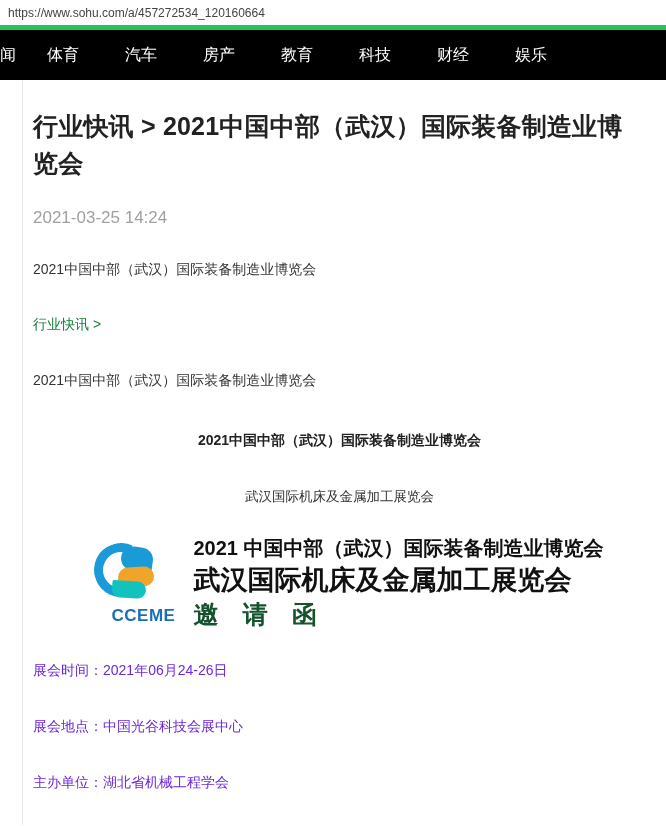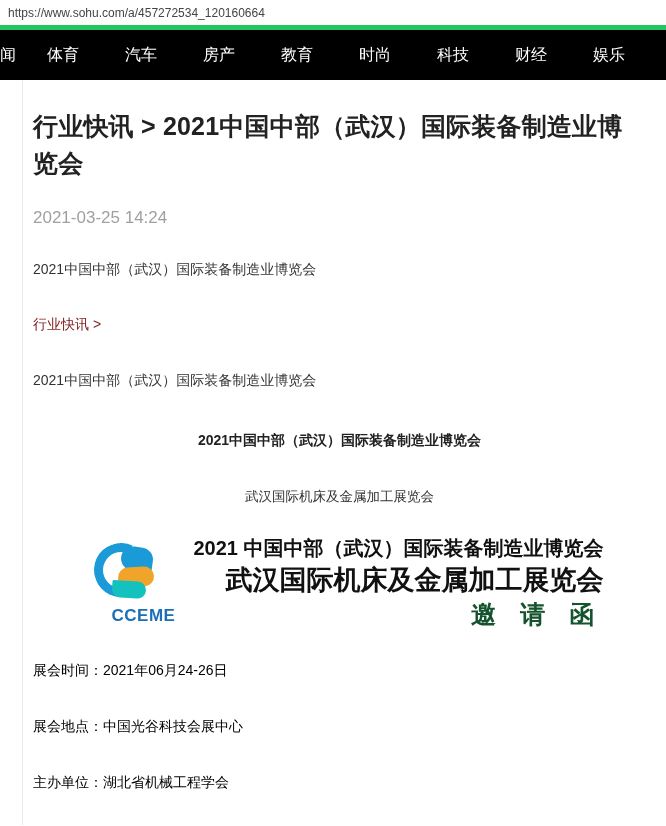--- a/index.html
+++ b/index.html
@@ -98,21 +98,21 @@
   .para {
     margin-top: 30px;
     font-size: 14px;
     color: #333333;
     line-height: 22px;
     font-family: "Liberation Sans", sans-serif;
   }
   .breadcrumb-line {
     margin-top: 36px;
     font-size: 14px;
-    color: #7f1d1d;
+    color: #15803d;
     font-family: "Liberation Sans", sans-serif;
     cursor: pointer;
   }
   .para2 {
     margin-top: 38px;
     font-size: 14px;
     color: #333333;
     font-family: "Liberation Sans", sans-serif;
   }
 
@@ -196,21 +196,21 @@
   .logo-text {
     margin-top: 3px;
     font-size: 17px;
     font-weight: bold;
     color: #1a6fb5;
     letter-spacing: 0.5px;
     font-family: "Liberation Sans", sans-serif;
   }
   .banner-lines {
     flex: 0 1 auto;
-    text-align: right;
+    text-align: left;
   }
   .bl1 {
     font-size: 20px;
     font-weight: bold;
     color: #111111;
     line-height: 28px;
     white-space: nowrap;
     font-family: "Liberation Sans", sans-serif;
   }
   .bl2 {
@@ -227,41 +227,40 @@
     color: #14532d;
     line-height: 34px;
     letter-spacing: 9px;
     font-family: Liberation Serif, serif;
   }
 
   
   .detail {
     margin-top: 30px;
     font-size: 14px;
-    color: #000000;
+    color: #6d28d9;
     font-family: "Liberation Sans", sans-serif;
   }
   .detail + .detail {
     margin-top: 38px;
   }
 </style>
 </head>
 <body>
 
 <div class="urlbar">
   <span class="url-text">https://www.sohu.com/a/457272534_120160664</span>
 </div>
 
 <div class="navbar">
   <div class="nav-item clipped">闻</div>
   <div class="nav-item">体育</div>
   <div class="nav-item">汽车</div>
   <div class="nav-item">房产</div>
   <div class="nav-item">教育</div>
-  <div class="nav-item">时尚</div>
   <div class="nav-item">科技</div>
   <div class="nav-item">财经</div>
   <div class="nav-item">娱乐</div>
 </div>
 
 <div class="page">
   <div class="col-rule"></div>
 
   <div class="content">
 

